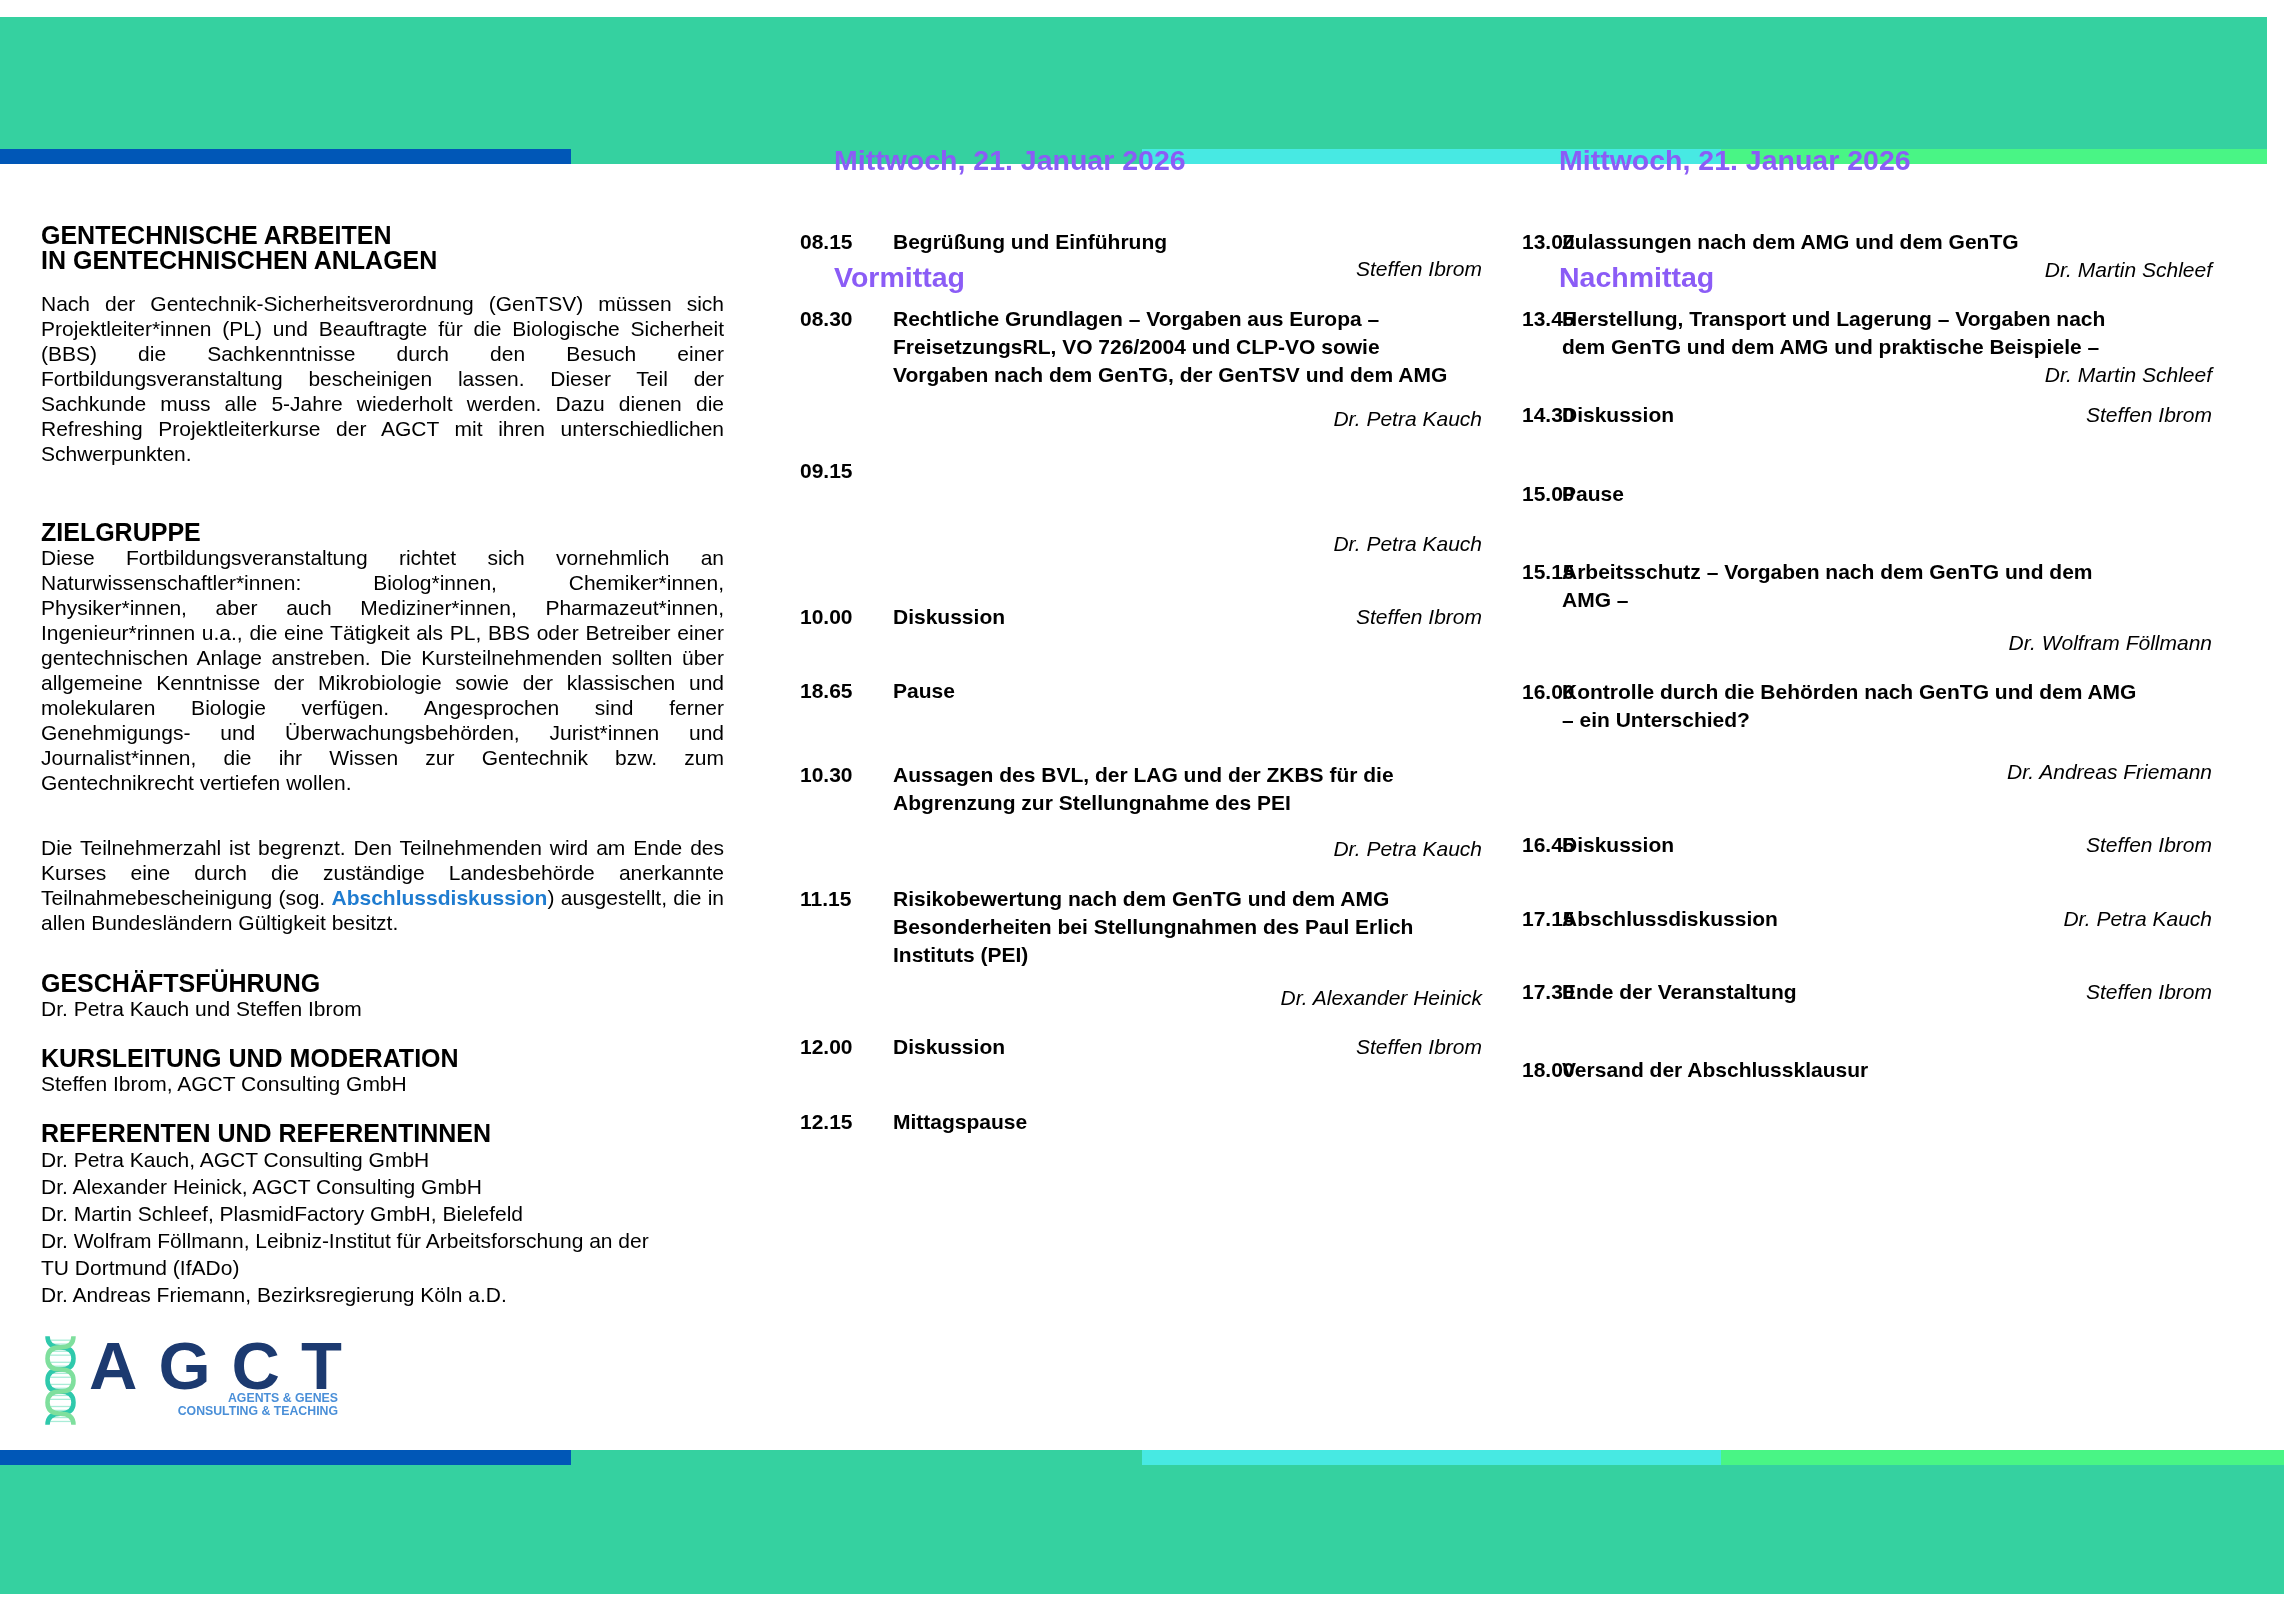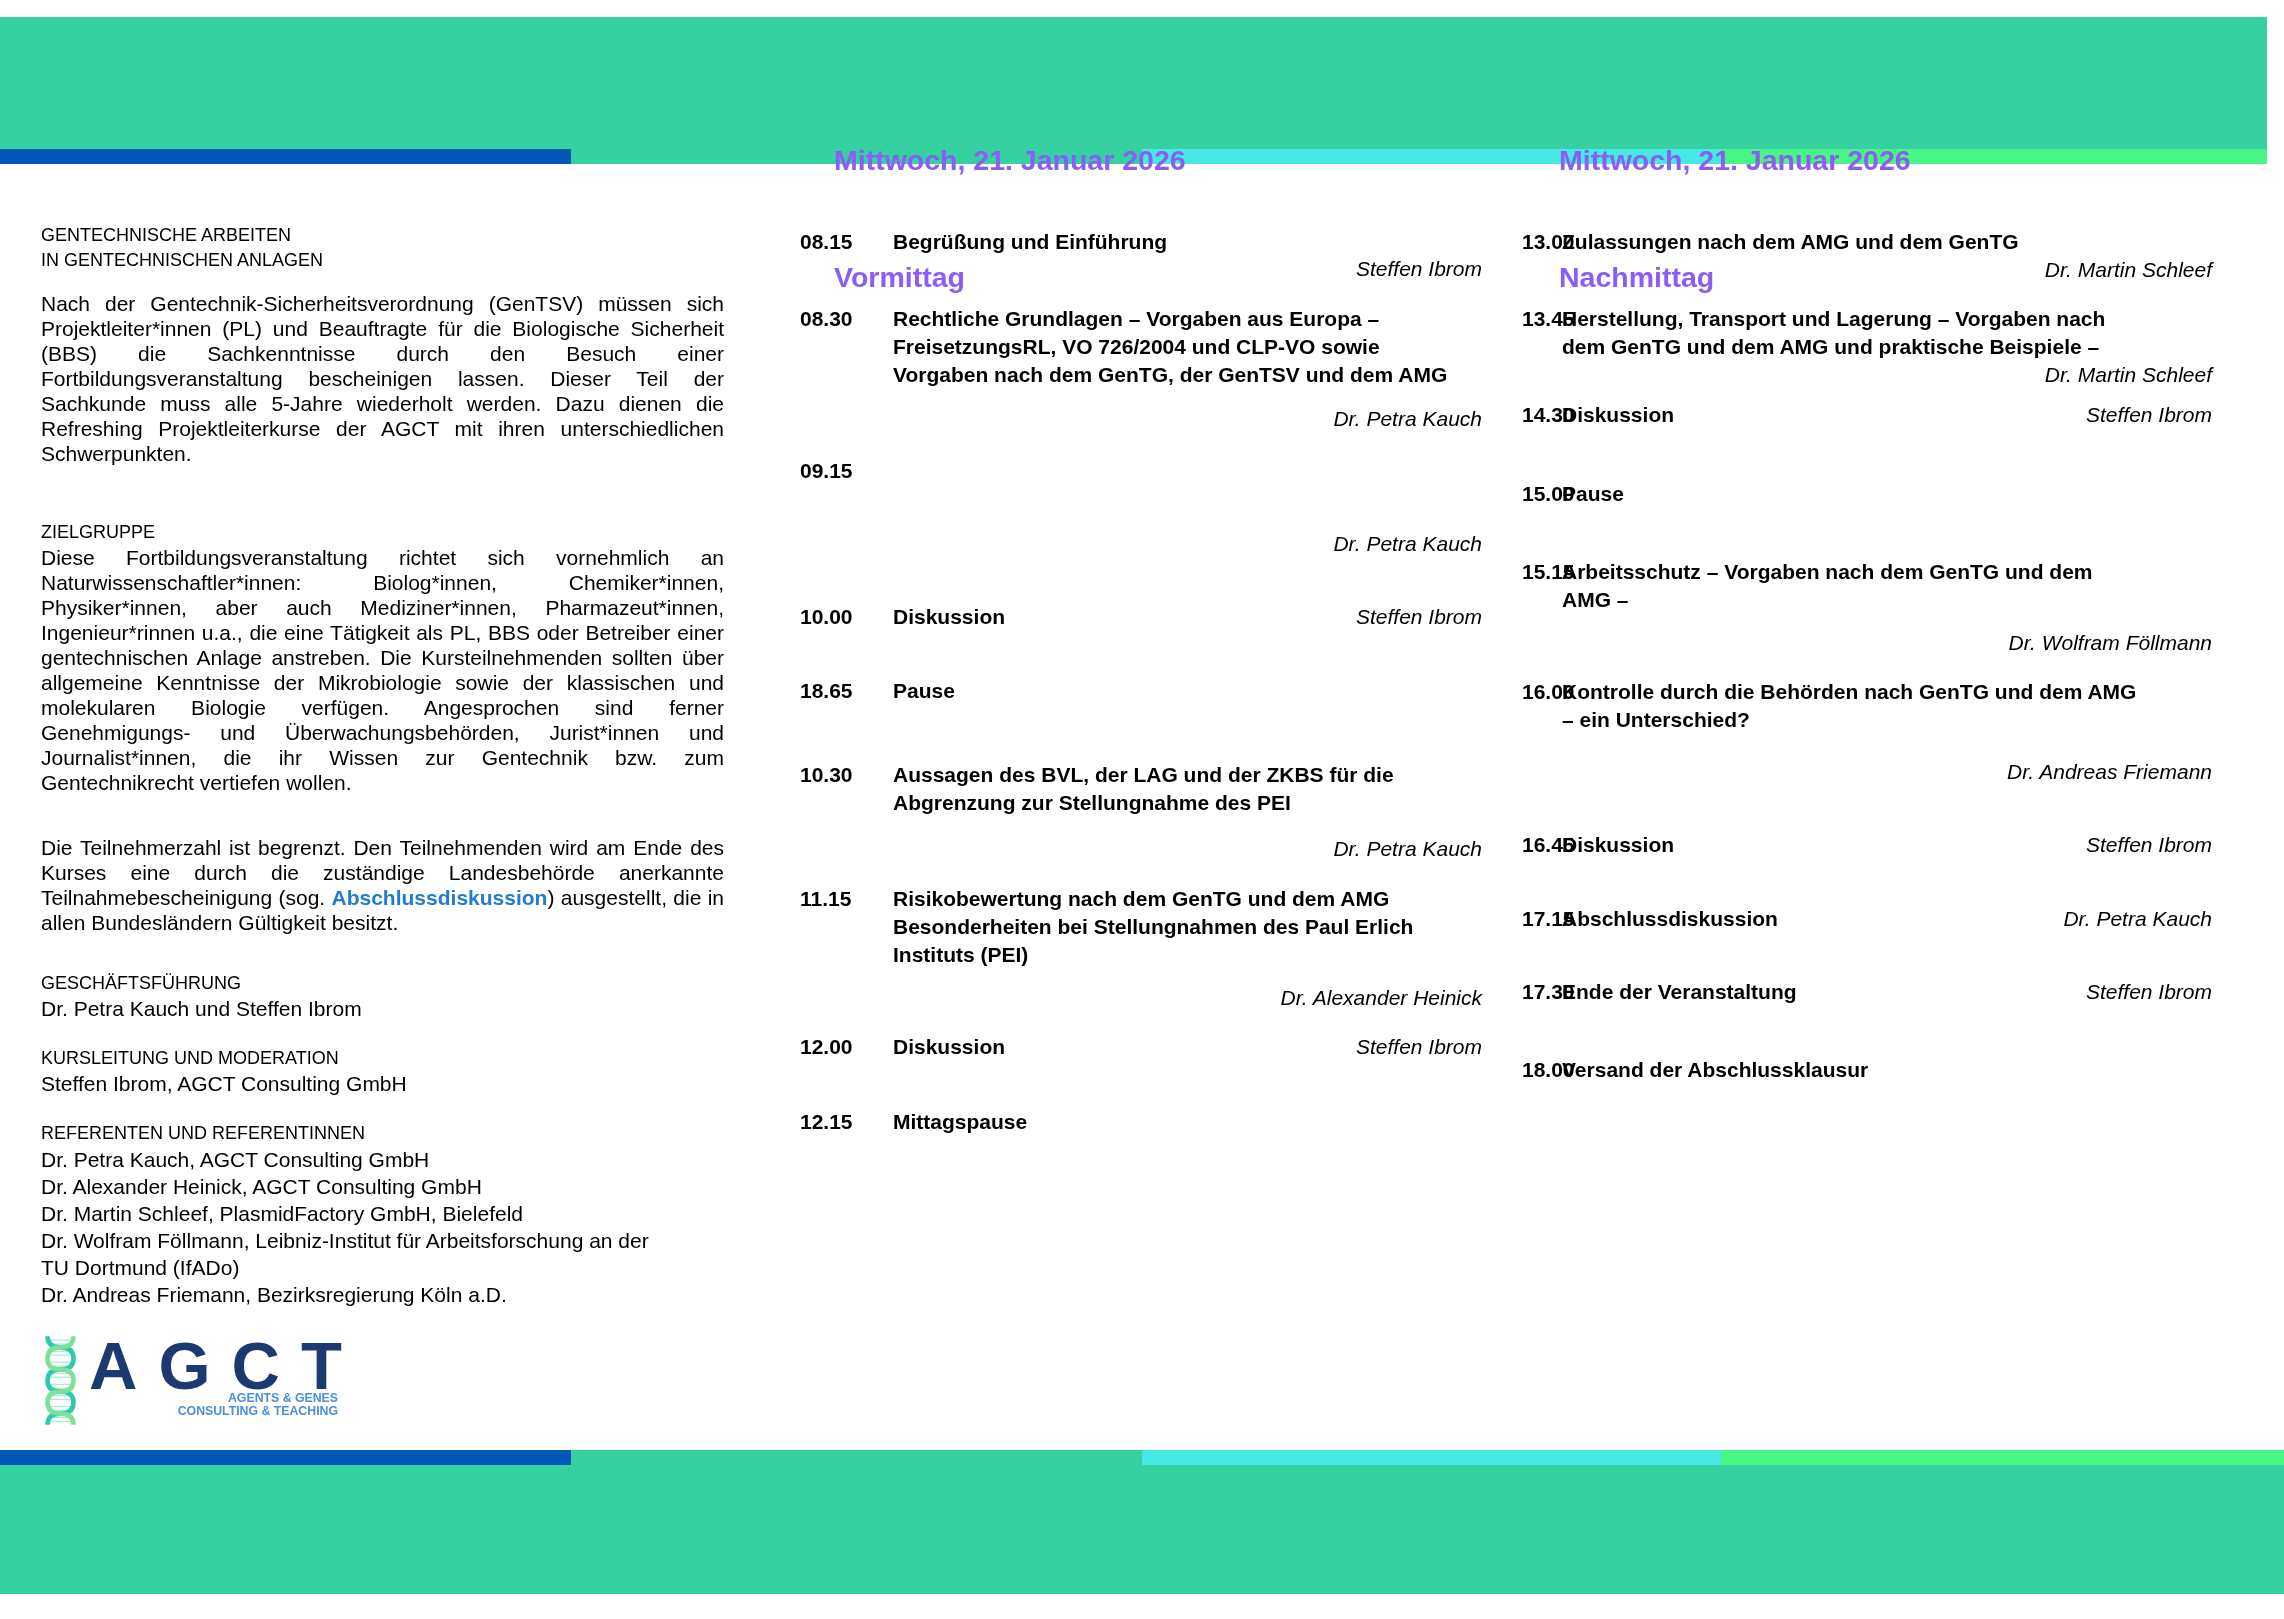--- a/index.html
+++ b/index.html
@@ -6,21 +6,21 @@
   .page{position:relative;width:2284px;height:1619px;background:#ffffff;overflow:hidden;
         font-family:"Liberation Sans","DejaVu Sans",sans-serif;color:#000;}
   .abs{position:absolute;}
   
   .band-top{left:0;top:17px;width:2267px;height:132px;background:var(--green);}
   .band-bottom{left:0;top:1465px;width:2284px;height:129px;background:var(--green);}
   .stripe{height:15px;}
   
   .header-block{color:#8b5cf6;font-weight:bold;font-size:28.5px;line-height:39px;white-space:pre;}
   
-  .h-left{font-weight:normal;font-size:18px;line-height:25px;white-space:pre-line;}
+  .h-left{font-weight:bold;font-size:25px;line-height:25px;white-space:pre-line;}
   .p-left{font-size:21px;line-height:25px;width:683px;text-align:justify;}
   .line-left{font-size:21px;line-height:25px;white-space:pre-line;}
   .ref-list{font-size:21px;line-height:27px;width:683px;white-space:pre-line;}
   .link{color:#1f7cd0;font-weight:bold;}
   
   .time{font-weight:bold;font-size:21px;line-height:28px;}
   .stitle{font-weight:bold;font-size:21px;line-height:28px;white-space:pre-line;}
   .speaker{font-style:italic;font-size:21px;line-height:28px;text-align:right;}
   .mid-title{left:893px;width:590px;}
   .mid-speaker{left:893px;width:589px;}

